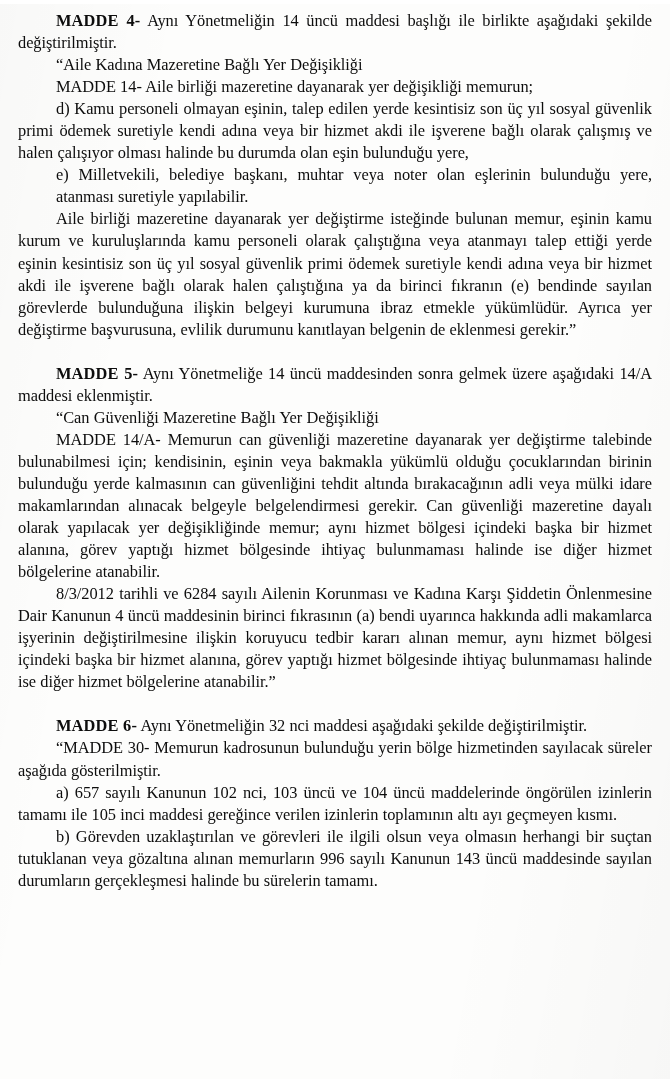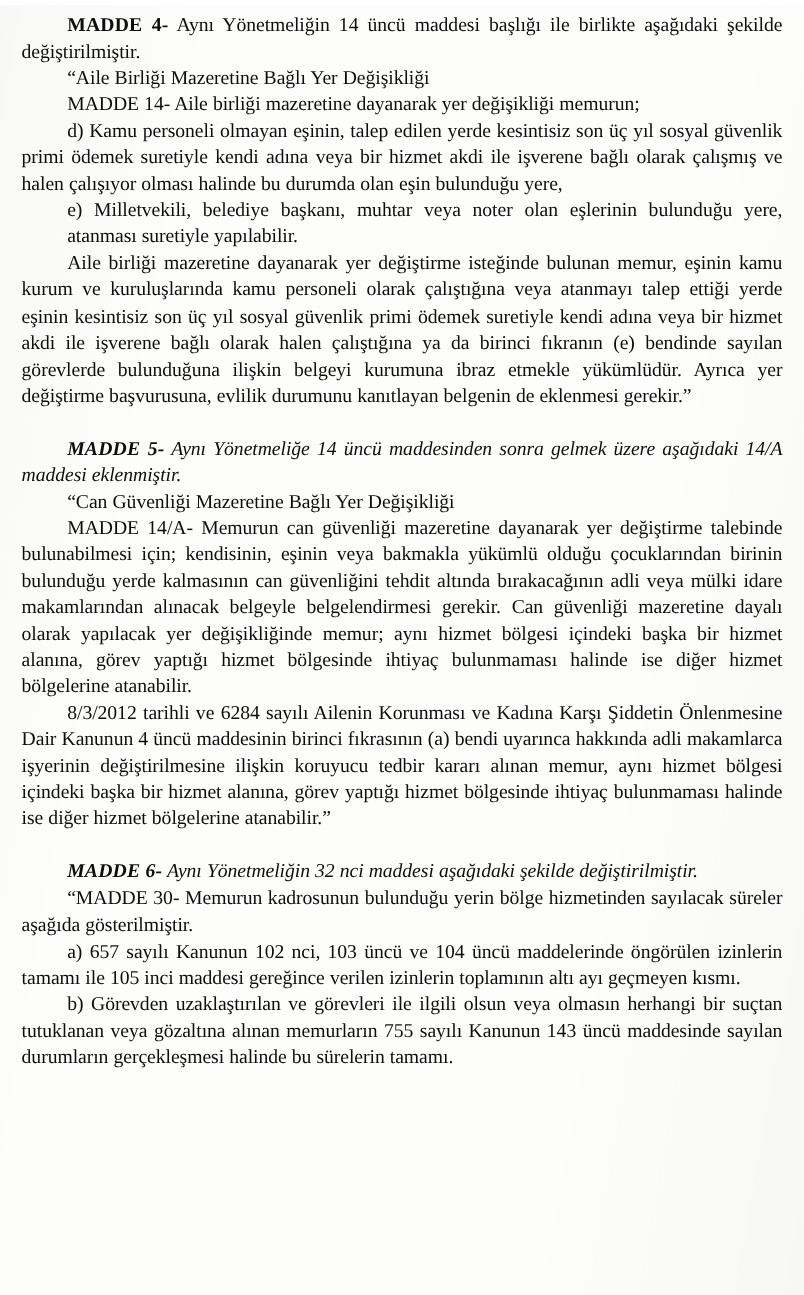--- a/index.html
+++ b/index.html
@@ -56,43 +56,43 @@
   p.indent       { text-indent: 38px; }
 
   
   p.block-indent {
     margin-left: 38px;
     text-indent: 0;
     width: 596px;
   }
 
   
-  p.section-gap { margin-top: 22px; font-style: italic; }
+  p.section-gap { margin-top: 22px; }
 
   .madde {
     font-weight: bold;
     letter-spacing: 0.15px;
   }
 
   
   p.para { text-align-last: left; }
 </style>
 </head>
 <body>
 
 <div class="page">
   <div class="doc-body">
       <p class="para indent"><span class="madde">MADDE 4-</span><span> Aynı Yönetmeliğin 14 üncü maddesi başlığı ile birlikte aşağıdaki şekilde değiştirilmiştir.</span></p>
-      <p class="para indent"><span>“Aile Birliği Mazeretine Bağlı Yer Değişikliği</span></p>
+      <p class="para indent"><span>“Aile Kadına Mazeretine Bağlı Yer Değişikliği</span></p>
       <p class="para indent"><span>MADDE 14- Aile birliği mazeretine dayanarak yer değişikliği memurun;</span></p>
       <p class="para indent"><span>d) Kamu personeli olmayan eşinin, talep edilen yerde kesintisiz son üç yıl sosyal güvenlik primi ödemek suretiyle kendi adına veya bir hizmet akdi ile işverene bağlı olarak çalışmış ve halen çalışıyor olması halinde bu durumda olan eşin bulunduğu yere,</span></p>
       <p class="para block-indent"><span>e) Milletvekili, belediye başkanı, muhtar veya noter olan eşlerinin bulunduğu yere, atanması suretiyle yapılabilir.</span></p>
       <p class="para indent"><span>Aile birliği mazeretine dayanarak yer değiştirme isteğinde bulunan memur, eşinin kamu kurum ve kuruluşlarında kamu personeli olarak çalıştığına veya atanmayı talep ettiği yerde eşinin kesintisiz son üç yıl sosyal güvenlik primi ödemek suretiyle kendi adına veya bir hizmet akdi ile işverene bağlı olarak halen çalıştığına ya da birinci fıkranın (e) bendinde sayılan görevlerde bulunduğuna ilişkin belgeyi kurumuna ibraz etmekle yükümlüdür. Ayrıca yer değiştirme başvurusuna, evlilik durumunu kanıtlayan belgenin de eklenmesi gerekir.”</span></p>
       <p class="para indent section-gap"><span class="madde">MADDE 5-</span><span> Aynı Yönetmeliğe 14 üncü maddesinden sonra gelmek üzere aşağıdaki 14/A maddesi eklenmiştir.</span></p>
       <p class="para indent"><span>“Can Güvenliği Mazeretine Bağlı Yer Değişikliği</span></p>
       <p class="para indent"><span>MADDE 14/A- Memurun can güvenliği mazeretine dayanarak yer değiştirme talebinde bulunabilmesi için; kendisinin, eşinin veya bakmakla yükümlü olduğu çocuklarından birinin bulunduğu yerde kalmasının can güvenliğini tehdit altında bırakacağının adli veya mülki idare makamlarından alınacak belgeyle belgelendirmesi gerekir. Can güvenliği mazeretine dayalı olarak yapılacak yer değişikliğinde memur; aynı hizmet bölgesi içindeki başka bir hizmet alanına, görev yaptığı hizmet bölgesinde ihtiyaç bulunmaması halinde ise diğer hizmet bölgelerine atanabilir.</span></p>
       <p class="para indent"><span>8/3/2012 tarihli ve 6284 sayılı Ailenin Korunması ve Kadına Karşı Şiddetin Önlenmesine Dair Kanunun 4 üncü maddesinin birinci fıkrasının (a) bendi uyarınca hakkında adli makamlarca işyerinin değiştirilmesine ilişkin koruyucu tedbir kararı alınan memur, aynı hizmet bölgesi içindeki başka bir hizmet alanına, görev yaptığı hizmet bölgesinde ihtiyaç bulunmaması halinde ise diğer hizmet bölgelerine atanabilir.”</span></p>
       <p class="para indent section-gap"><span class="madde">MADDE 6-</span><span> Aynı Yönetmeliğin 32 nci maddesi aşağıdaki şekilde değiştirilmiştir.</span></p>
       <p class="para indent"><span>“MADDE 30- Memurun kadrosunun bulunduğu yerin bölge hizmetinden sayılacak süreler aşağıda gösterilmiştir.</span></p>
       <p class="para indent"><span>a) 657 sayılı Kanunun 102 nci, 103 üncü ve 104 üncü maddelerinde öngörülen izinlerin tamamı ile 105 inci maddesi gereğince verilen izinlerin toplamının altı ayı geçmeyen kısmı.</span></p>
-      <p class="para indent"><span>b) Görevden uzaklaştırılan ve görevleri ile ilgili olsun veya olmasın herhangi bir suçtan tutuklanan veya gözaltına alınan memurların 755 sayılı Kanunun 143 üncü maddesinde sayılan durumların gerçekleşmesi halinde bu sürelerin tamamı.</span></p>
+      <p class="para indent"><span>b) Görevden uzaklaştırılan ve görevleri ile ilgili olsun veya olmasın herhangi bir suçtan tutuklanan veya gözaltına alınan memurların 996 sayılı Kanunun 143 üncü maddesinde sayılan durumların gerçekleşmesi halinde bu sürelerin tamamı.</span></p>
     </div>
 </div>
 
 </body></html>

